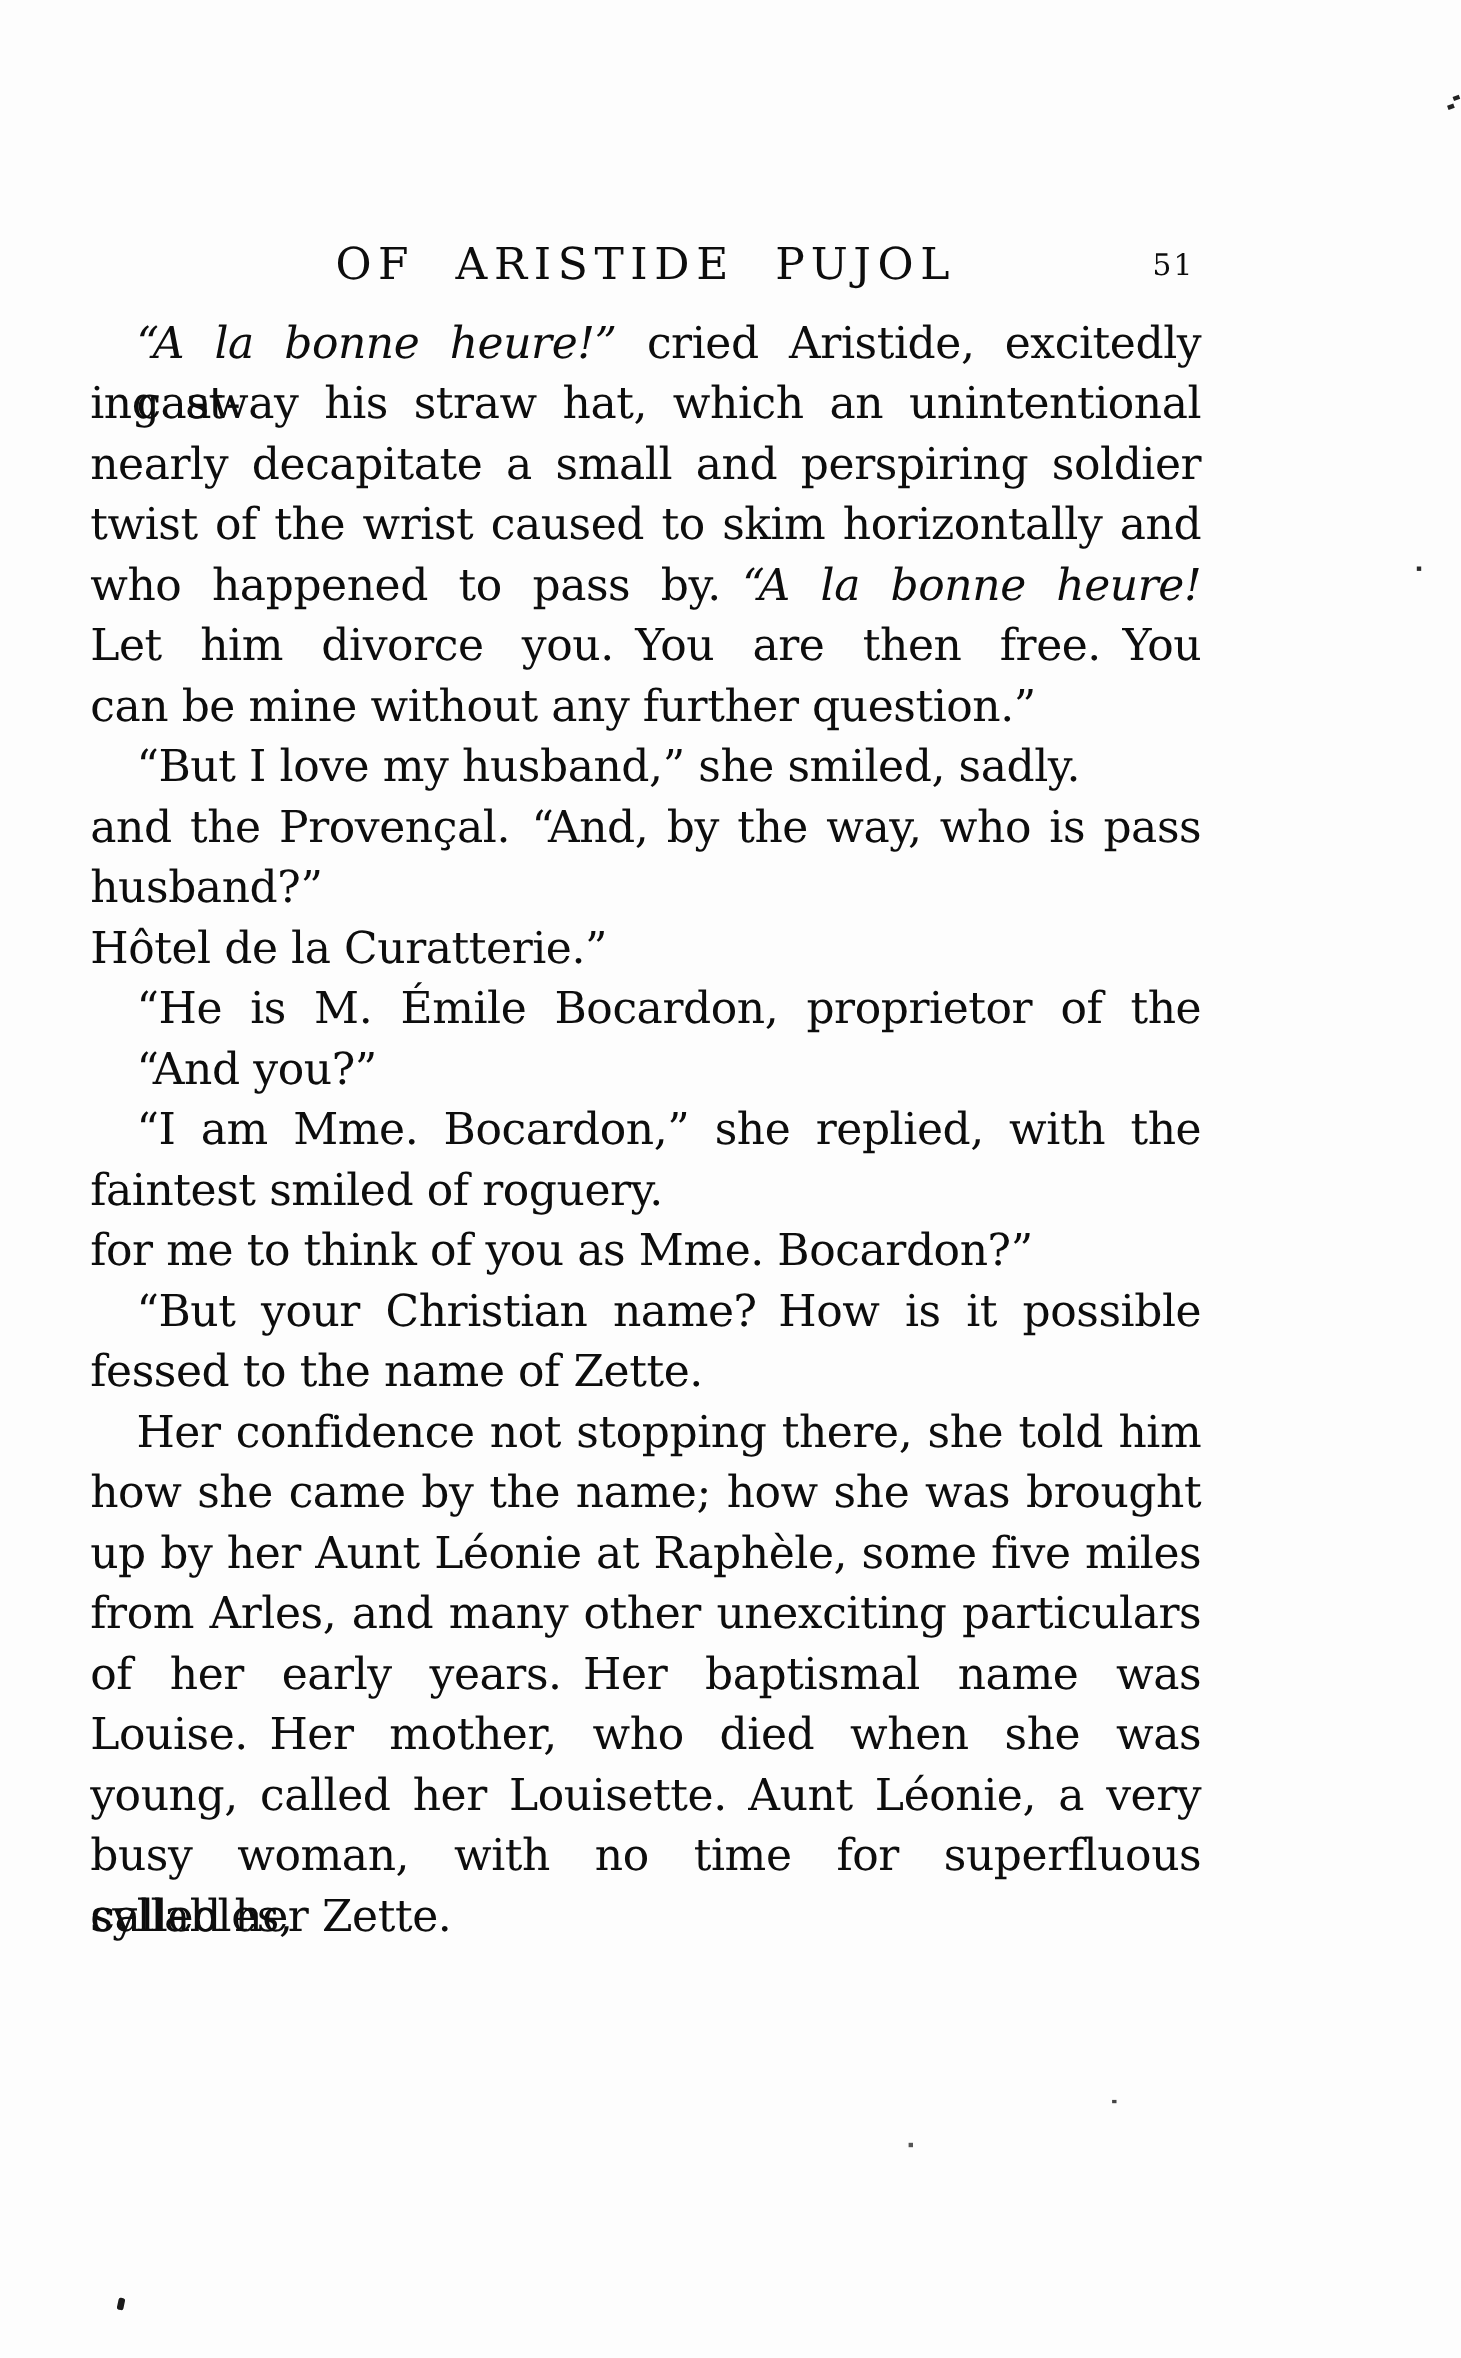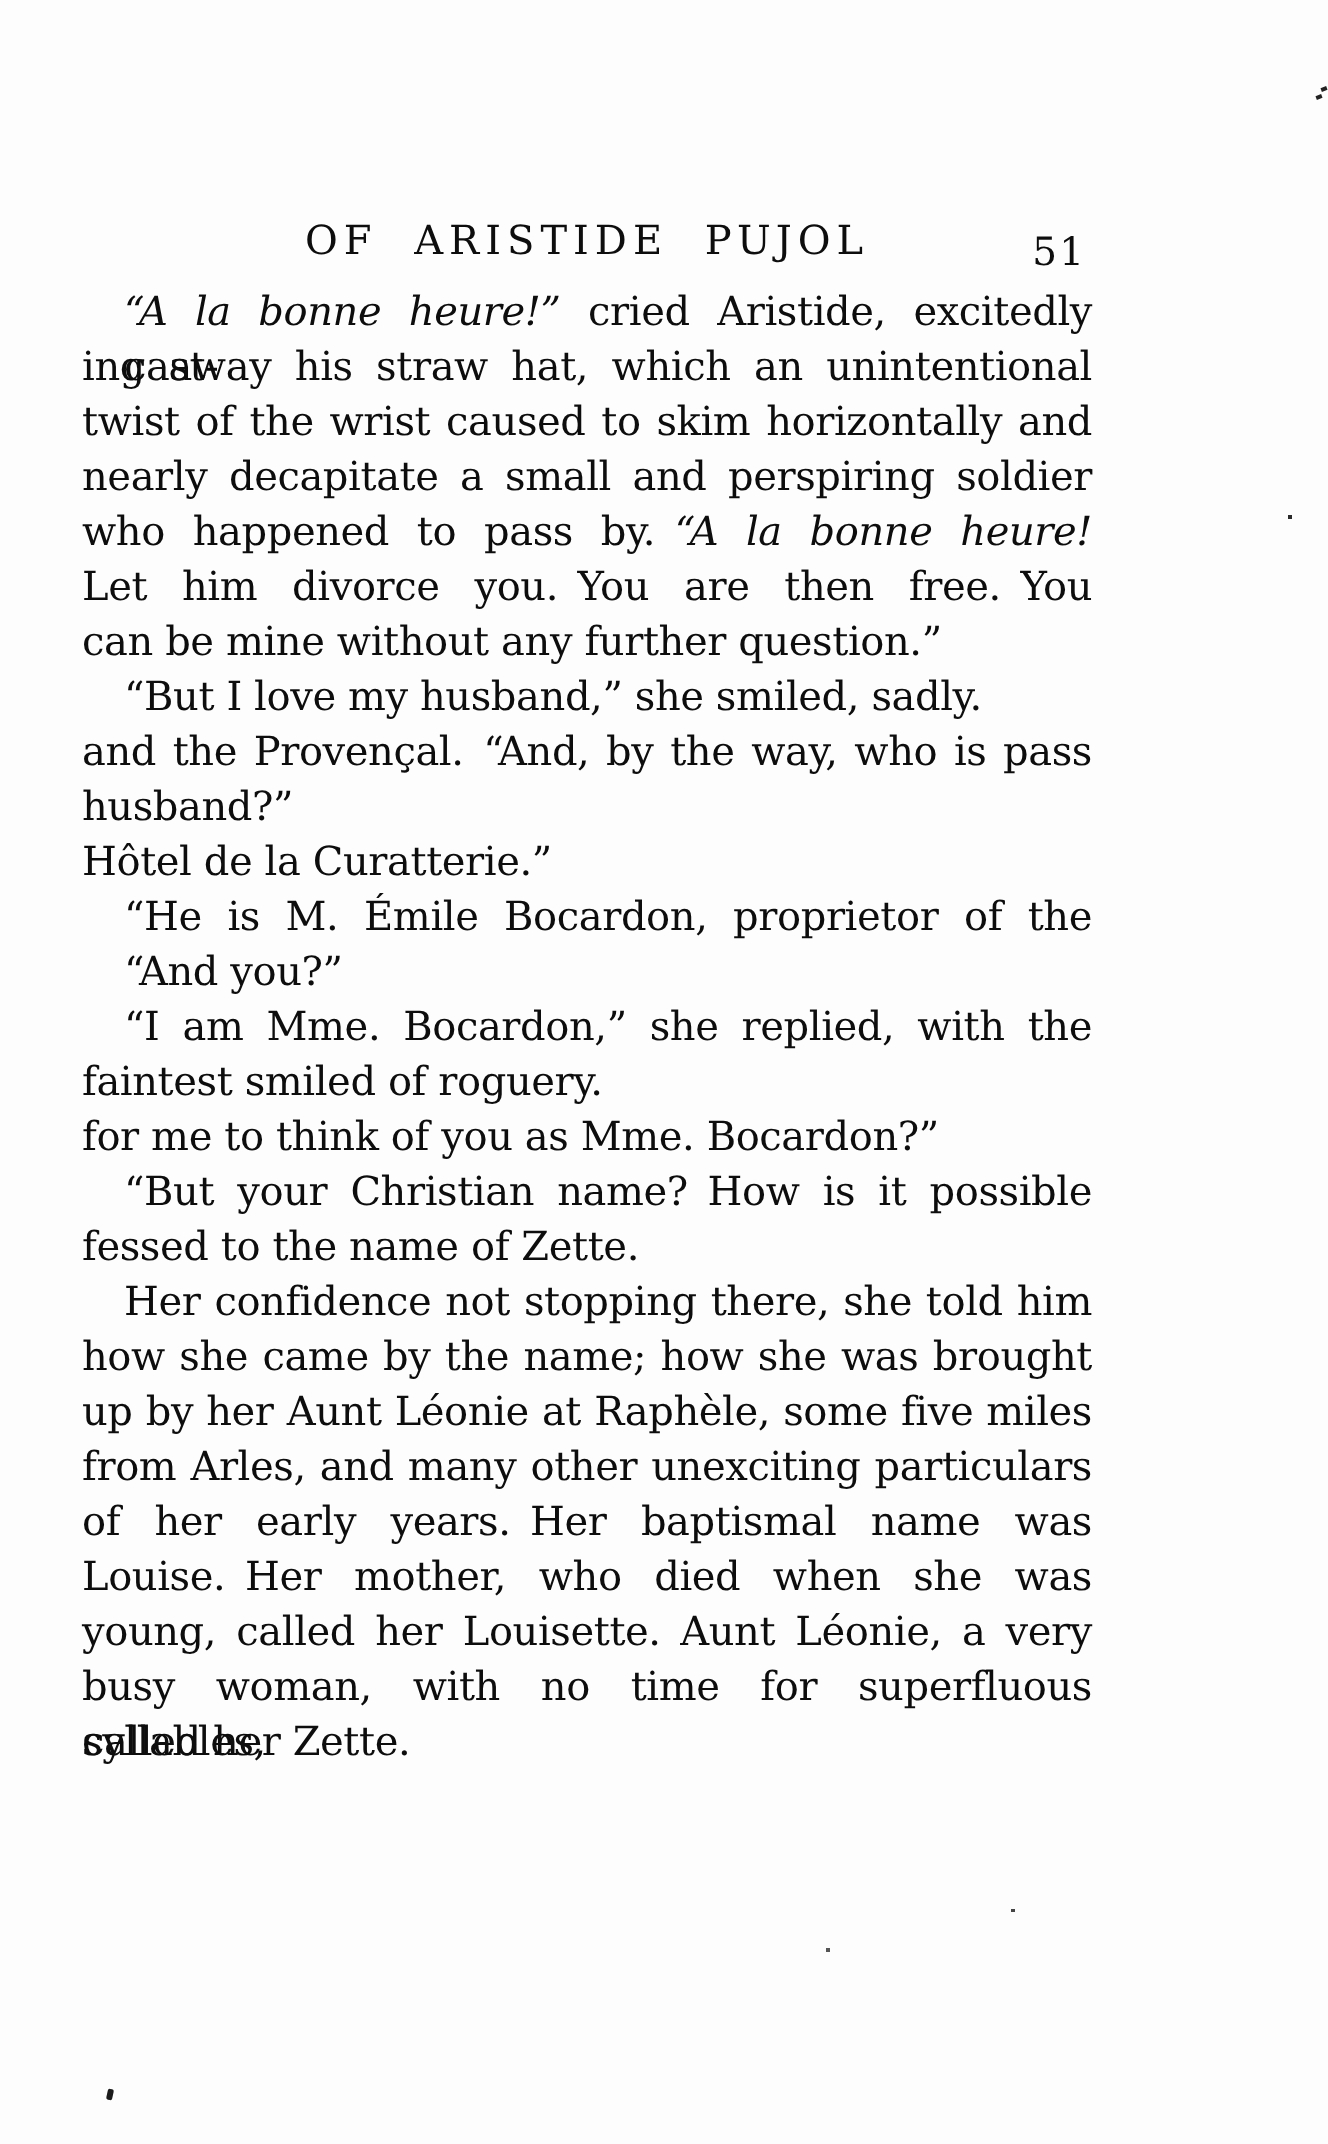--- a/index.html
+++ b/index.html
@@ -29,22 +29,22 @@
     display: block;
     text-align: center;
     font-size: 40px;
     letter-spacing: 6px;
     word-spacing: 18px;
     white-space: nowrap;
   }
   .page-number {
     position: absolute;
     right: 6px;
-    top: 12px;
-    font-size: 39px;
+    top: 1px;
+    font-size: 27px;
     letter-spacing: 2px;
     font-feature-settings: "onum" 1;
   }
   .text-block {
     position: absolute;
     left: 82px;
     top: 285px;
     width: 1010px;
     font-size: 40px;
     letter-spacing: -0.4px;
@@ -71,22 +71,22 @@
 
   <header class="running-head">
     <span class="head-title">OF ARISTIDE PUJOL</span>
     <span class="page-number">51</span>
   </header>
 
   <main class="text-block" id="text-block">
       <div class="para">
         <div class="line first"><span class="it">“A la bonne heure!”</span><span> cried Aristide, excitedly cast-</span></div>
         <div class="line"><span>ing away his straw hat, which an unintentional</span></div>
+        <div class="line"><span>nearly decapitate a small and perspiring soldier</span></div>
         <div class="line"><span>twist of the wrist caused to skim horizontally and</span></div>
-        <div class="line"><span>nearly decapitate a small and perspiring soldier</span></div>
         <div class="line"><span>who happened to pass by. </span><span class="it">“A la bonne heure!</span></div>
         <div class="line"><span>Let him divorce you. You are then free. You</span></div>
         <div class="line last"><span>can be mine without any further question.”</span></div>
       </div>
       <div class="para">
         <div class="line first last"><span>“But I love my husband,” she smiled, sadly.</span></div>
       </div>
       <div class="para">
         <div class="line"><span>and the Provençal. “And, by the way, who is pass</span></div>
         <div class="line last"><span>husband?”</span></div>

